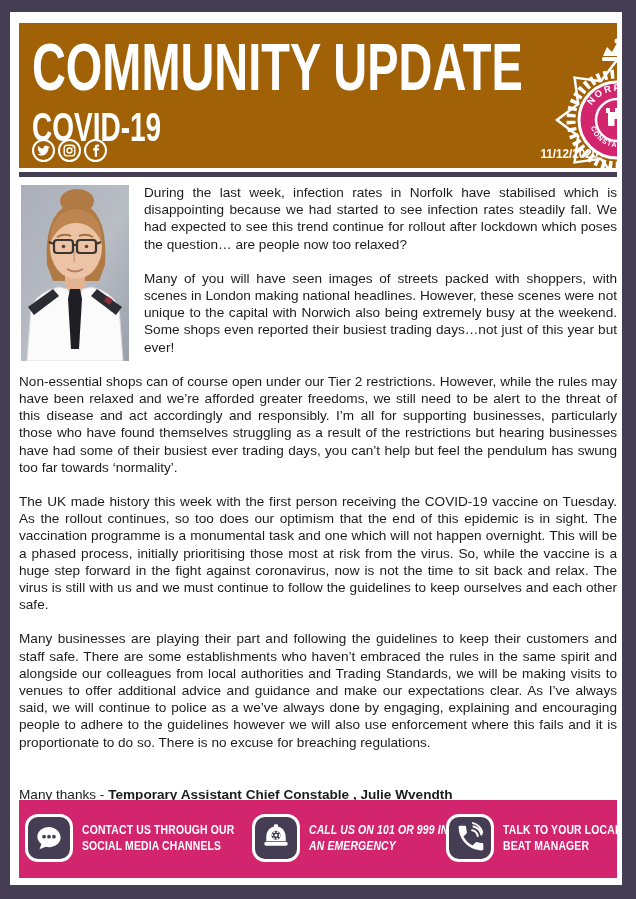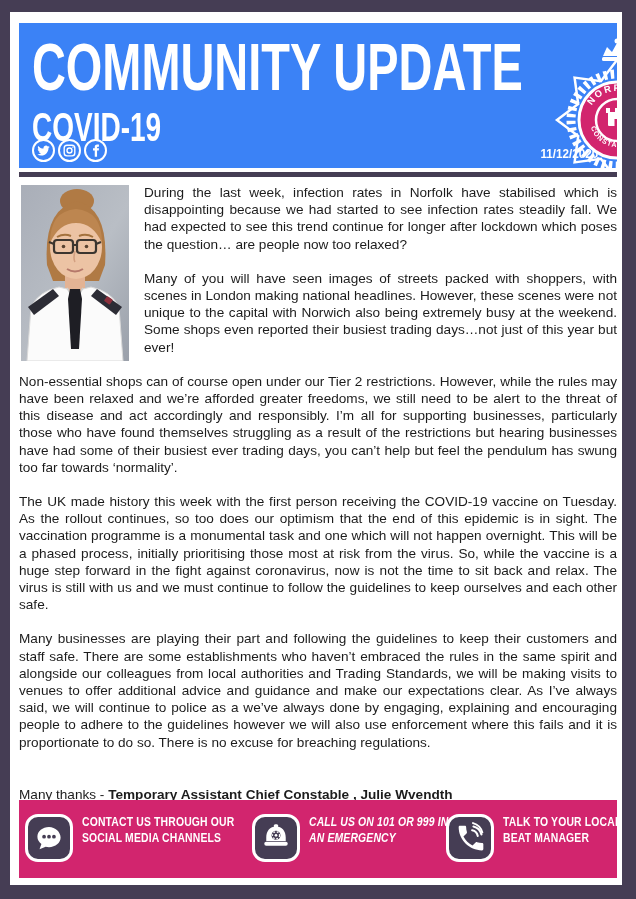--- a/index.html
+++ b/index.html
@@ -10,21 +10,21 @@
     position:relative;
     overflow:hidden;
   }
   .page {
     position:absolute; left:10px; top:12px; width:612px; height:873px;
     background:#ffffff;
   }
   
   .header {
     position:absolute; left:9px; top:11px; width:598px; height:145px;
-    background:#3b82f6; overflow:hidden;text-decoration:underline;
+    background:#a16207; overflow:hidden;text-decoration:underline;
   }
   .h-title {
     position:absolute; left:13px; top:1px;
     color:#fff; font-weight:bold; font-size:67px; line-height:1.28;
     transform:scaleX(0.70); transform-origin:0 0; white-space:nowrap;
     letter-spacing:0px;
   }
   .h-sub {
     position:absolute; left:13px; top:84px;
     color:#fff; font-weight:bold; font-size:40px; line-height:1;
@@ -59,21 +59,21 @@
     margin:1px 15px 4px 2px;
   }
   .photo svg { display:block; width:100%; height:100%; }
   .signature { margin-top:35px; text-align:left; }
   .signature b { font-weight:bold; }
   
   .footerbar {
     position:absolute; left:9px; bottom:7px; width:598px; height:78px;
     background:#d2256e;
   }
-  .contact { position:absolute; top:14px; display:flex; align-items:flex-start; }
+  .contact { position:absolute; top:14px; display:flex; align-items:center; }
   .contact.c1 { left:6px; }
   .contact.c2 { left:233px;font-style:italic; }
   .contact.c3 { left:427px; }
   .cicon {
     width:48px; height:48px; background:#453d54;
     border:3px solid #fff; border-radius:13px;
     display:flex; align-items:center; justify-content:center;
     flex:0 0 auto;
   }
   .ctext {
@@ -194,21 +194,21 @@
 
         <path d="M49 104 h10 l2 10 h-14 Z" fill="#1e1e24"></path>
         <path d="M47 114 h14 l-3 50 h-8 Z" fill="#1e1e24"></path>
 
         <path d="M7 122 L32 104 L38 111 L13 130 Z" fill="#2c2c35"></path>
         <path d="M101 122 L76 104 L70 111 L95 130 Z" fill="#2c2c35"></path>
         <rect x="84" y="112" width="7" height="6" rx="1" fill="#8c2f3c" transform="rotate(35 87 115)"></rect>
       </svg>
     </div>
 
-    <p>During the last week, infection rates in Norfolk have stabilised which is disappointing because we had started to see infection rates steadily fall. We had expected to see this trend continue for longer after lockdown which poses the question… are people now too relaxed?</p>
+    <p>During the last week, infection rates in Norfolk have stabilised which is disappointing because we had started to see infection rates steadily fall. We had expected to see this trend continue for rollout after lockdown which poses the question… are people now too relaxed?</p>
     <p>Many of you will have seen images of streets packed with shoppers, with scenes in London making national headlines. However, these scenes were not unique to the capital with Norwich also being extremely busy at the weekend. Some shops even reported their busiest trading days…not just of this year but ever!</p>
     <p>Non-essential shops can of course open under our Tier 2 restrictions. However, while the rules may have been relaxed and we’re afforded greater freedoms, we still need to be alert to the threat of this disease and act accordingly and responsibly. I’m all for supporting businesses, particularly those who have found themselves struggling as a result of the restrictions but hearing businesses have had some of their busiest ever trading days, you can’t help but feel the pendulum has swung too far towards ‘normality’.</p>
     <p>The UK made history this week with the first person receiving the COVID-19 vaccine on Tuesday. As the rollout continues, so too does our optimism that the end of this epidemic is in sight. The vaccination programme is a monumental task and one which will not happen overnight. This will be a phased process, initially prioritising those most at risk from the virus. So, while the vaccine is a huge step forward in the fight against coronavirus, now is not the time to sit back and relax. The virus is still with us and we must continue to follow the guidelines to keep ourselves and each other safe.</p>
     <p>Many businesses are playing their part and following the guidelines to keep their customers and staff safe. There are some establishments who haven’t embraced the rules in the same spirit and alongside our colleagues from local authorities and Trading Standards, we will be making visits to venues to offer additional advice and guidance and make our expectations clear. As I’ve always said, we will continue to police as a we’ve always done by engaging, explaining and encouraging people to adhere to the guidelines however we will also use enforcement where this fails and it is proportionate to do so. There is no excuse for breaching regulations.</p>
 
     <p class="signature"><span>Many thanks - </span><b>Temporary Assistant Chief Constable , Julie Wvendth</b></p>
   </div>
 
   <div class="footerbar">
 

